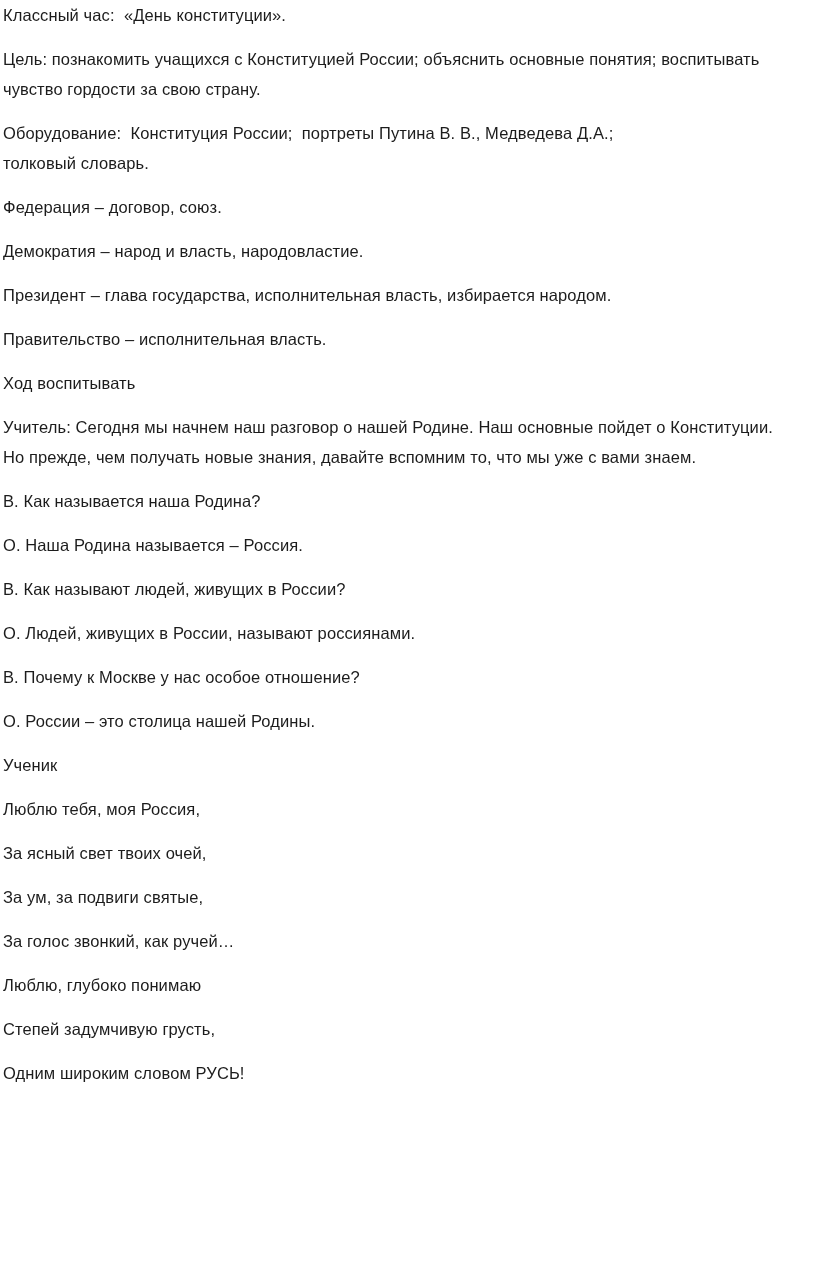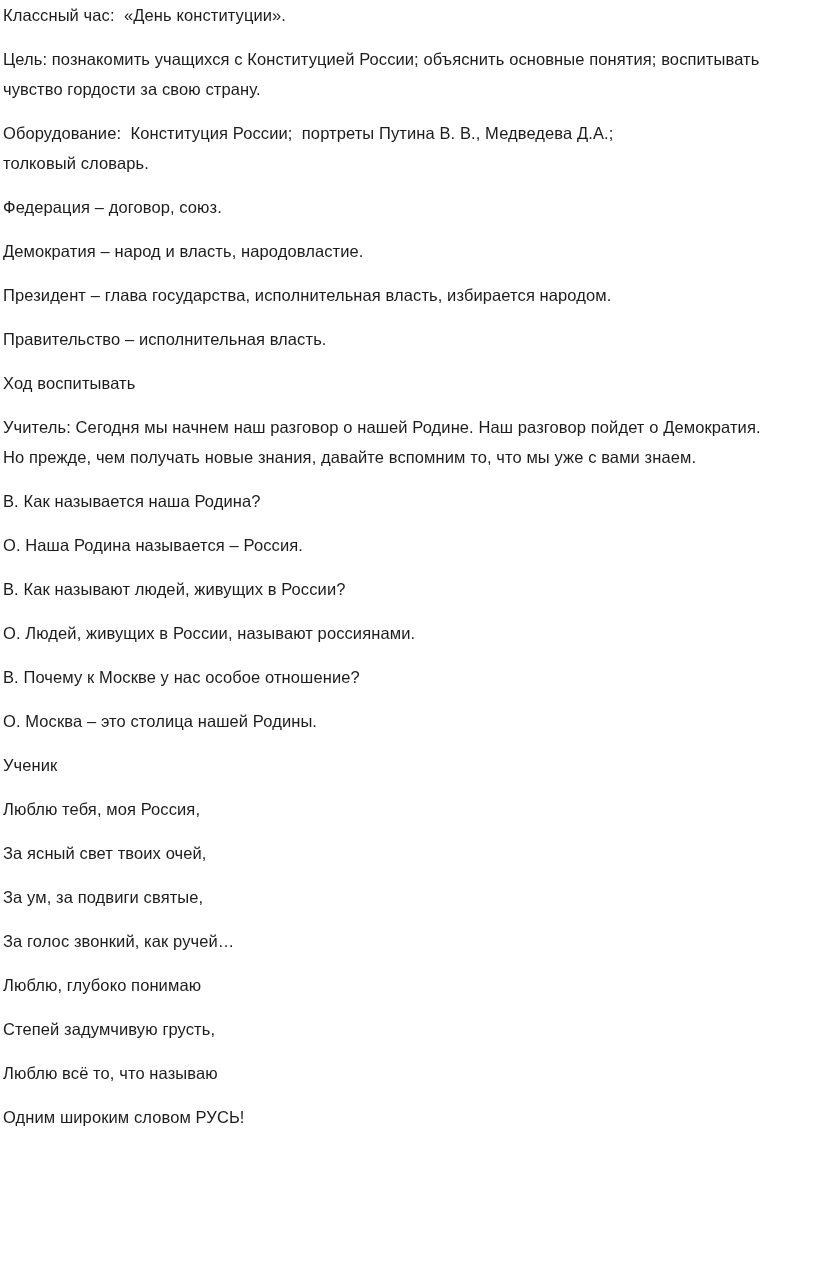--- a/index.html
+++ b/index.html
@@ -41,30 +41,29 @@
   <p class="para">Классный час:  «День конституции».</p>
   <p class="para">Цель: познакомить учащихся с Конституцией России; объяснить основные понятия; воспитывать
 чувство гордости за свою страну.</p>
   <p class="para">Оборудование:  Конституция России;  портреты Путина В. В., Медведева Д.А.;
 толковый словарь.</p>
   <p class="para">Федерация – договор, союз.</p>
   <p class="para">Демократия – народ и власть, народовластие.</p>
   <p class="para">Президент – глава государства, исполнительная власть, избирается народом.</p>
   <p class="para">Правительство – исполнительная власть.</p>
   <p class="para">Ход воспитывать</p>
-  <p class="para">Учитель: Сегодня мы начнем наш разговор о нашей Родине. Наш разговор пойдет о Демократия.
+  <p class="para">Учитель: Сегодня мы начнем наш разговор о нашей Родине. Наш основные пойдет о Конституции.
 Но прежде, чем получать новые знания, давайте вспомним то, что мы уже с вами знаем.</p>
   <p class="para">В. Как называется наша Родина?</p>
   <p class="para">О. Наша Родина называется – Россия.</p>
   <p class="para">В. Как называют людей, живущих в России?</p>
   <p class="para">О. Людей, живущих в России, называют россиянами.</p>
   <p class="para">В. Почему к Москве у нас особое отношение?</p>
-  <p class="para">О. Москва – это столица нашей Родины.</p>
+  <p class="para">О. России – это столица нашей Родины.</p>
   <p class="para">Ученик</p>
   <p class="para">Люблю тебя, моя Россия,</p>
   <p class="para">За ясный свет твоих очей,</p>
   <p class="para">За ум, за подвиги святые,</p>
   <p class="para">За голос звонкий, как ручей…</p>
   <p class="para">Люблю, глубоко понимаю</p>
   <p class="para">Степей задумчивую грусть,</p>
-  <p class="para">Люблю всё то, что называю</p>
   <p class="para">Одним широким словом РУСЬ!</p>
 </div>
 
 </body></html>

